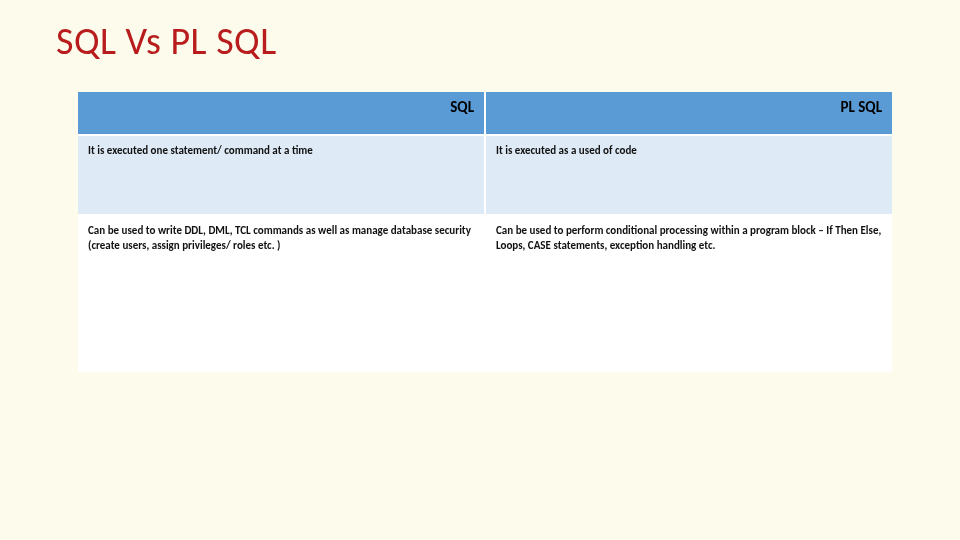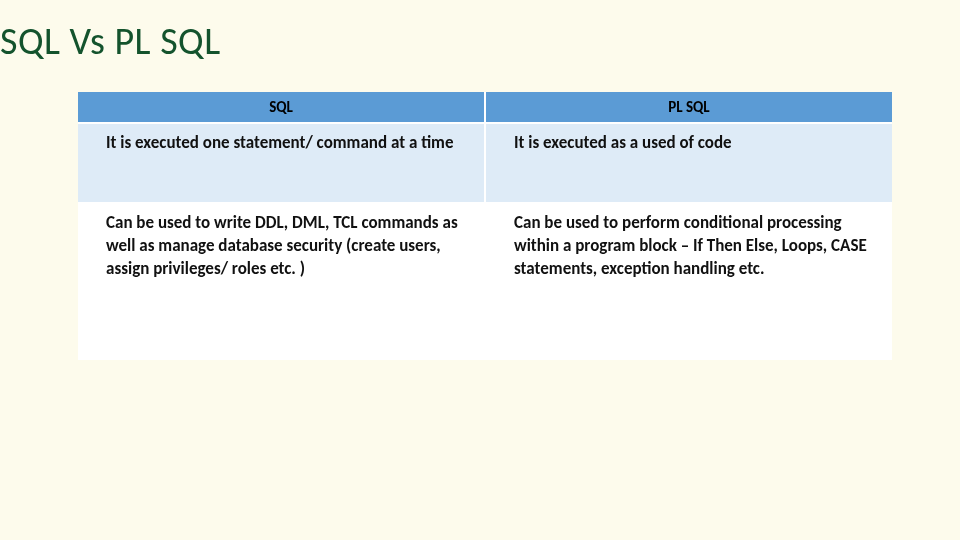--- a/index.html
+++ b/index.html
@@ -11,49 +11,50 @@
   }
   .slide {
     width: 960px;
     height: 540px;
     background: #fdfbec;
     padding: 18px 0 0 0;
   }
   .title {
     font-size: 38px;
     font-weight: 400;
-    color: #14532d;
+    color: #b91c1c;
+    padding-left: 56px;
     letter-spacing: 0.5px;
   }
   .table-wrap {
     margin: 28px 0 0 78px;
     width: 814px;
   }
   table {
     width: 100%;
     border-collapse: collapse;
     table-layout: fixed;
   }
   th {
     background: #5b9bd5;
     color: #000;
     font-weight: 700;
     font-size: 15px;
-    text-align: center;
-    padding: 6px 10px 6px 10px;
+    text-align: right;
+    padding: 6px 10px 18px 10px;
     border-right: 2px solid #fff;
     height: 30px;
     vertical-align: middle;
   }
   th:last-child { border-right: none; }
   td {
-    font-size: 17px;
+    font-size: 11px;
     color: #111;
     font-weight: 600;
-    padding: 8px 10px 8px 28px;
+    padding: 8px 10px 8px 10px;
     vertical-align: top;
     border-right: 2px solid #fff;
     border-top: 2px solid #fff;
     line-height: 1.35;
   }
   td:last-child { border-right: none; }
   tr.row-light td { background: #deebf7; }
   tr.row-white td { background: #ffffff; }
   .r1 td { height: 80px; }
   .r2 td { height: 157px; }

